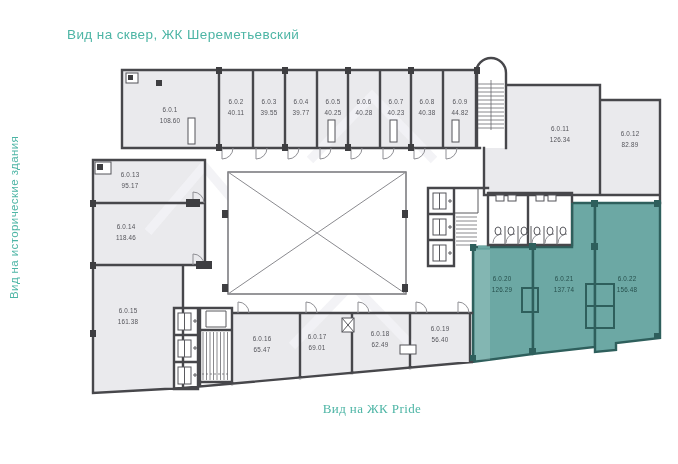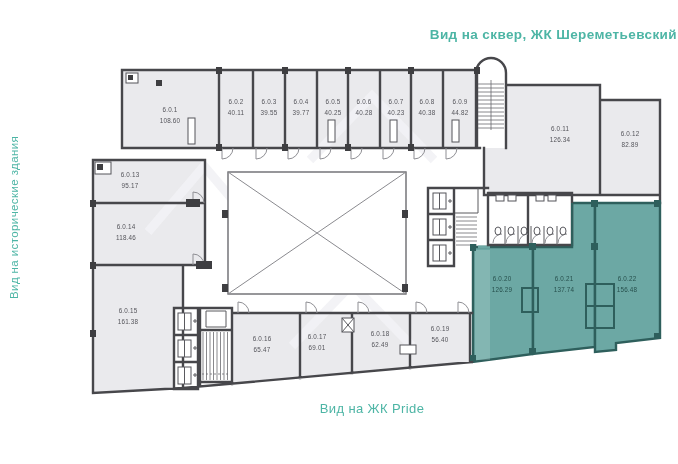--- a/index.html
+++ b/index.html
@@ -1,20 +1,20 @@
 <!DOCTYPE html>
 <html><head>
 <meta charset="utf-8">
 <style>
   html,body{margin:0;padding:0;background:#ffffff;}
   #stage{position:relative;width:678px;height:464px;background:#ffffff;overflow:hidden;
          font-family:"Liberation Sans",sans-serif;}
   .title{position:absolute;color:#4db5a5;font-size:13.5px;letter-spacing:.4px;}
-  #title-top{left:67px;top:27px;width:610px;text-align:right;font-weight:bold;}
-  #title-bottom{left:67px;top:401px;width:610px;text-align:center;font-size:13px;}
+  #title-top{left:67px;top:27px;width:610px;text-align:left;}
+  #title-bottom{left:67px;top:401px;width:610px;text-align:center;font-size:13px;font-family:Liberation Serif, serif;}
   #title-left{left:8px;top:113px;height:208px;width:16px;font-size:11.5px;
               writing-mode:vertical-rl;transform:rotate(180deg);text-align:center;}
   svg{position:absolute;left:0;top:0;}
   .unit{fill:#eaeaed;}
   .unitt{fill:#6ca8a4;stroke:#2e5f5c;stroke-width:2.4;stroke-linejoin:miter;}
   .w{stroke:#47474b;stroke-width:2.4;fill:none;stroke-linecap:square;}
   .w1{stroke:#5a5a5f;stroke-width:1;fill:none;}
   .wt{stroke:#2e5f5c;stroke-width:2;fill:none;}
   .void{fill:#ffffff;stroke:#6b6b70;stroke-width:1.4;}
   .vx{stroke:#8a8a8f;stroke-width:1;fill:none;}

